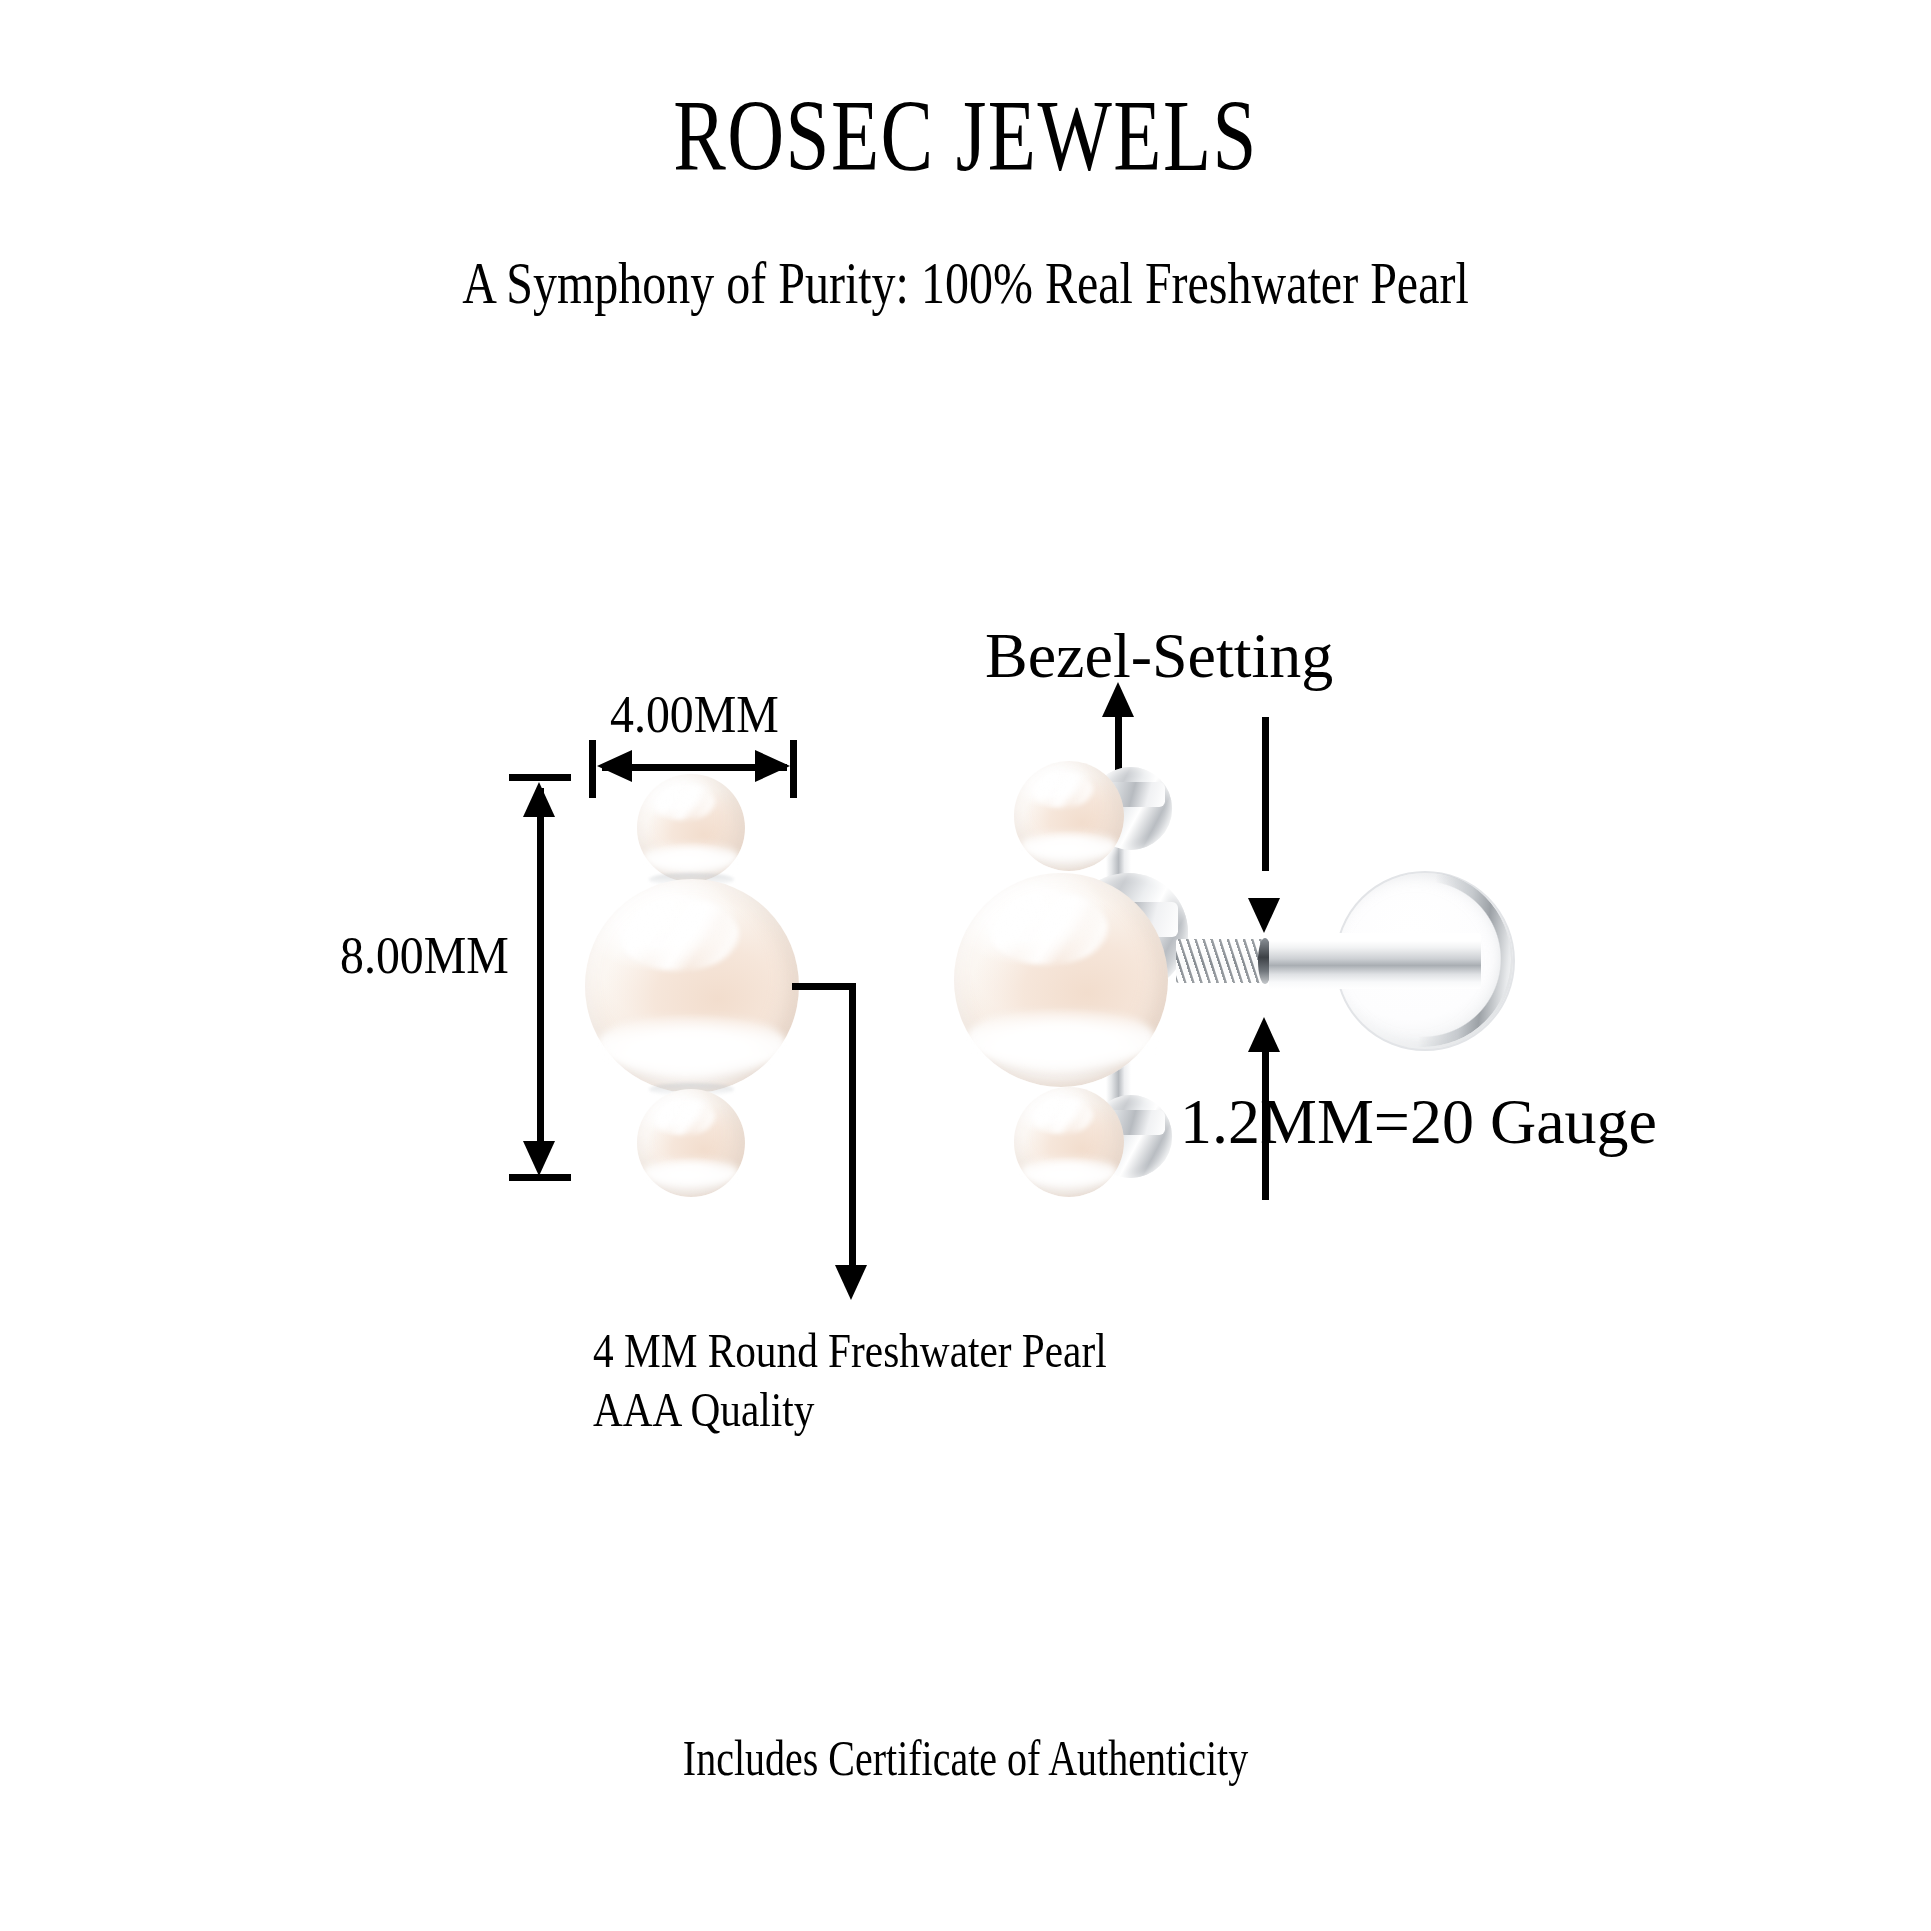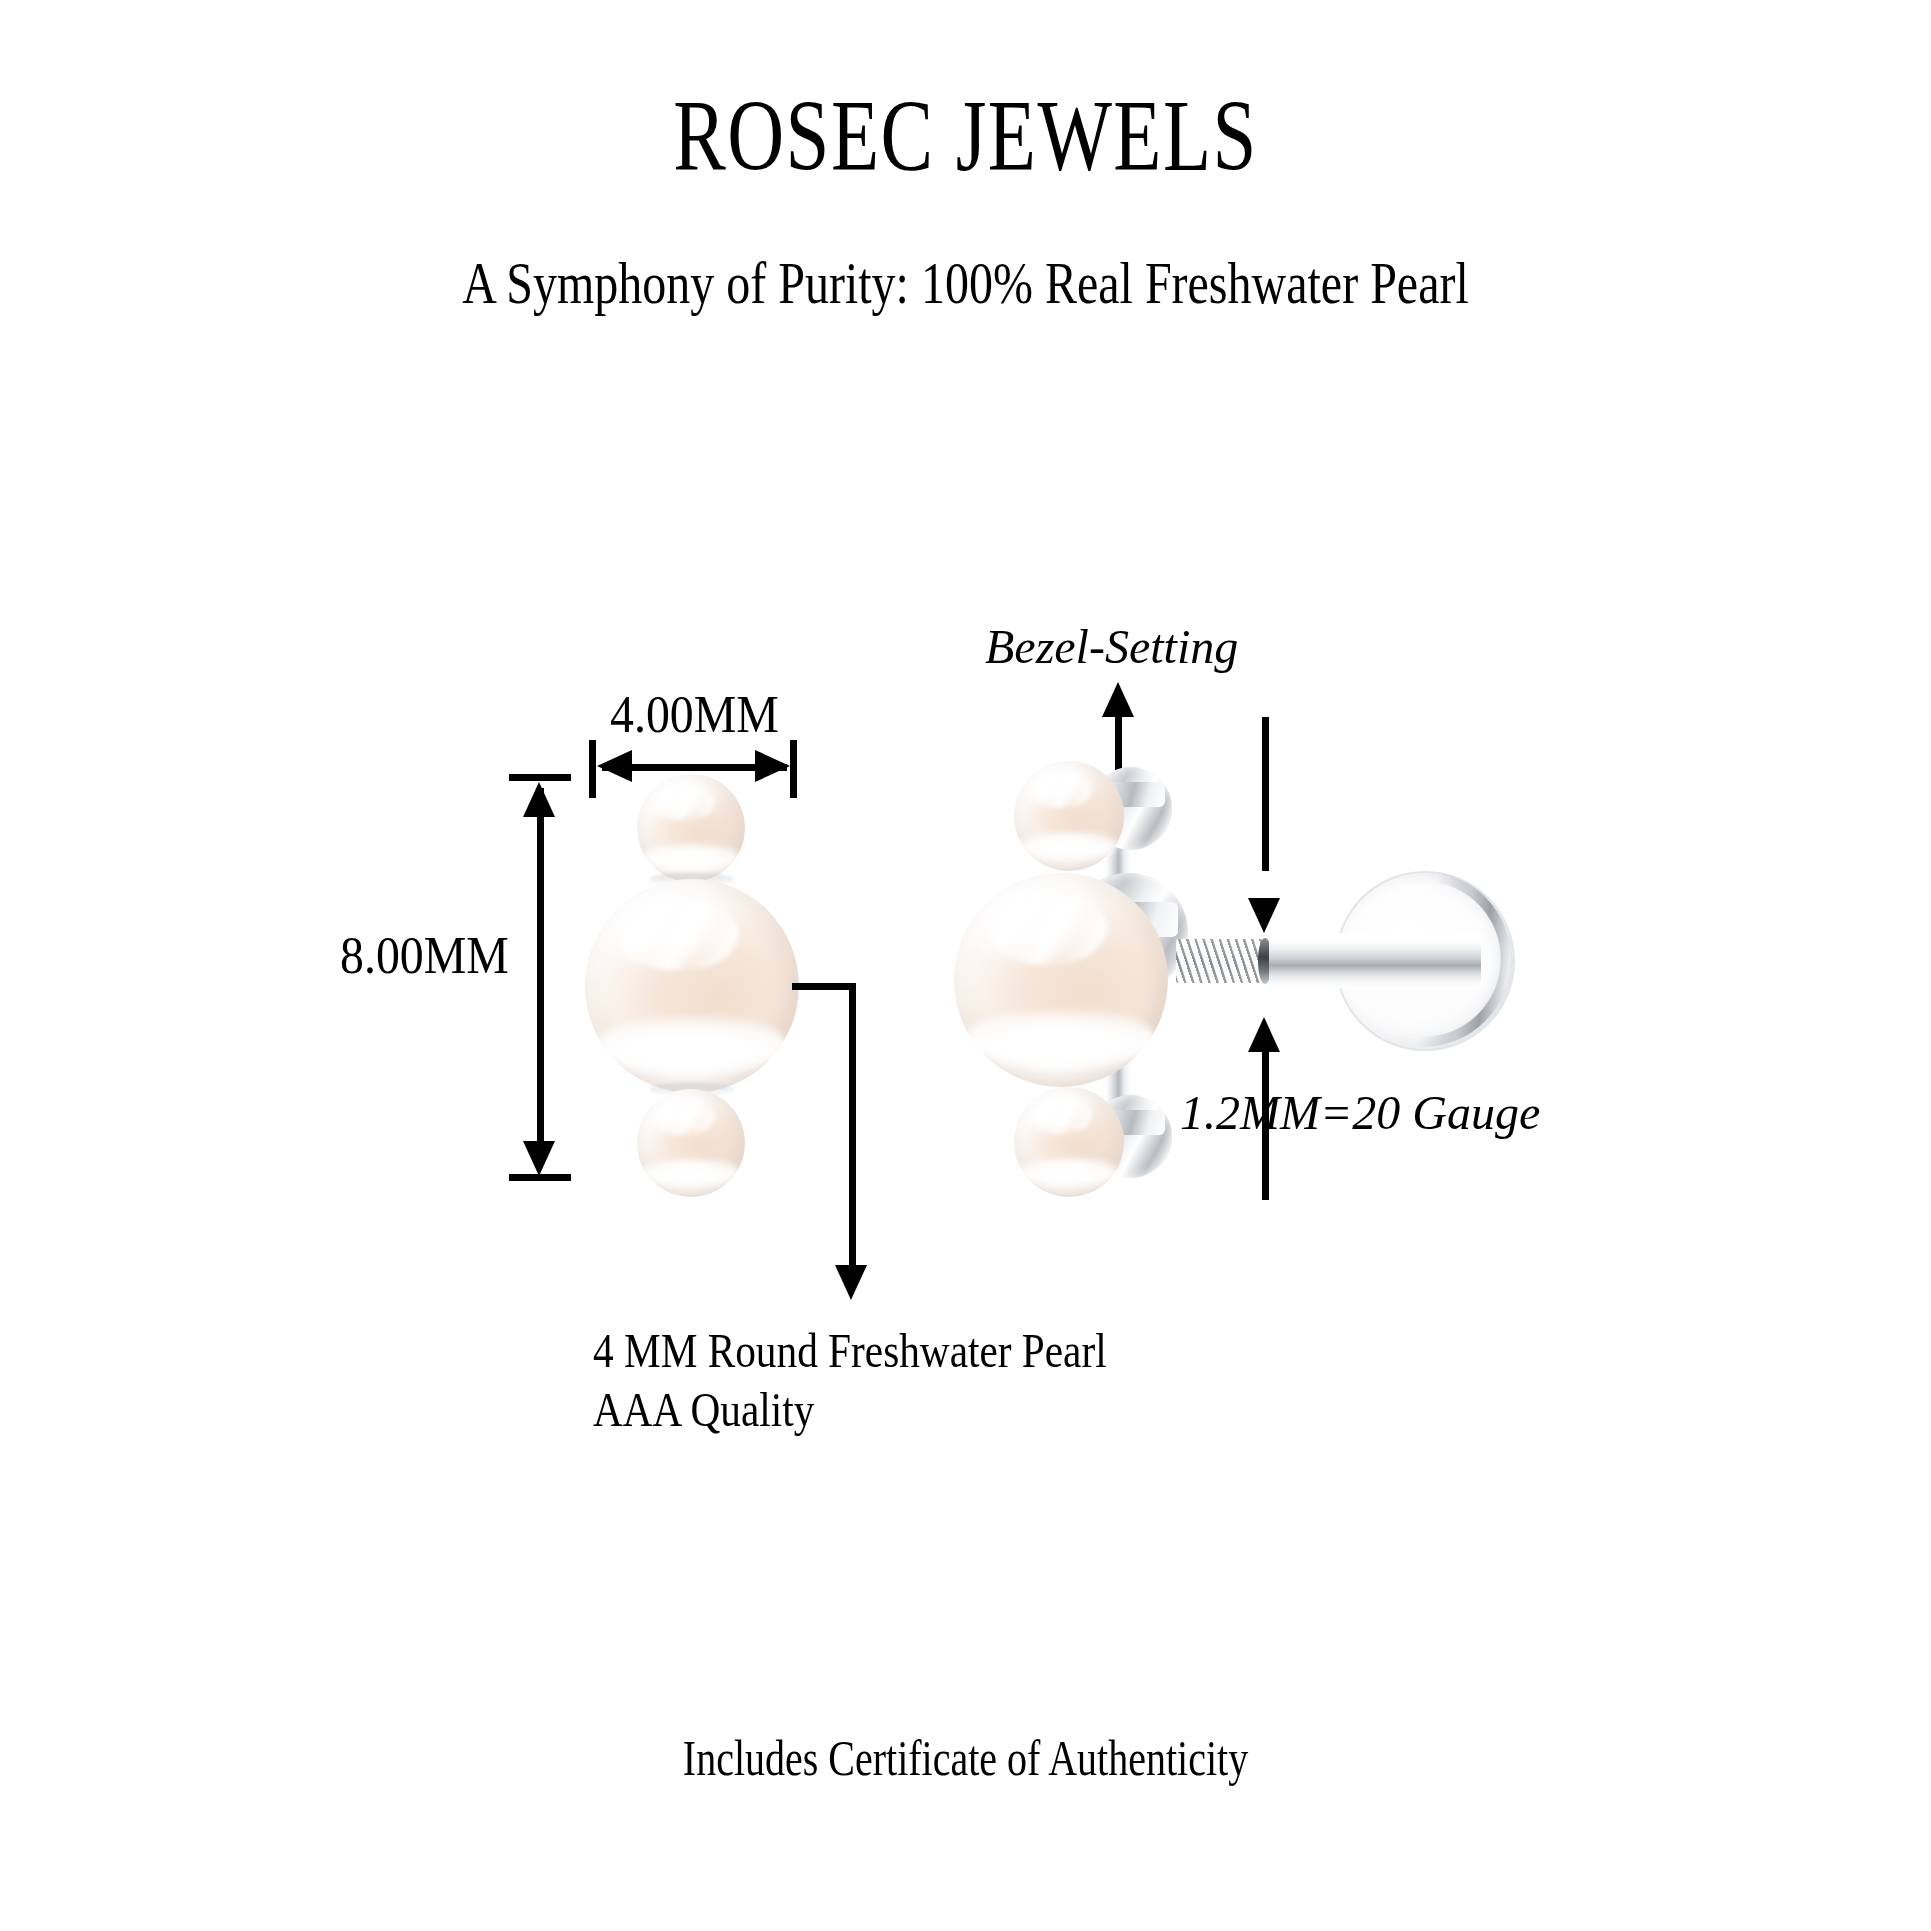--- a/index.html
+++ b/index.html
@@ -45,21 +45,21 @@
     transform:scaleX(.80);
     transform-origin:center top;
     white-space:nowrap;
     color:#000;
   }
 
   
   .lbl{position:absolute;white-space:nowrap;color:#000;
        font-family:"Liberation Serif","DejaVu Serif",serif;}
   .lbl-dim{font-size:52px;transform:scaleX(.92);transform-origin:left top;}
-  .lbl-plain{font-size:48px;font-style:italic;}
+  .lbl-plain{font-size:64px;}
   .lbl-callout{font-size:48px;line-height:1.22;transform:scaleX(.86);
                transform-origin:left top;}
 
   
   .rule-h{position:absolute;height:6.8px;background:#000;}
   .rule-v{position:absolute;width:6.8px;background:#000;}
   .arrow{position:absolute;width:0;height:0;}
   .arrow-l{border-top:16.4px solid transparent;border-bottom:16.4px solid transparent;
            border-right:35px solid #000;}
   .arrow-r{border-top:16.4px solid transparent;border-bottom:16.4px solid transparent;

